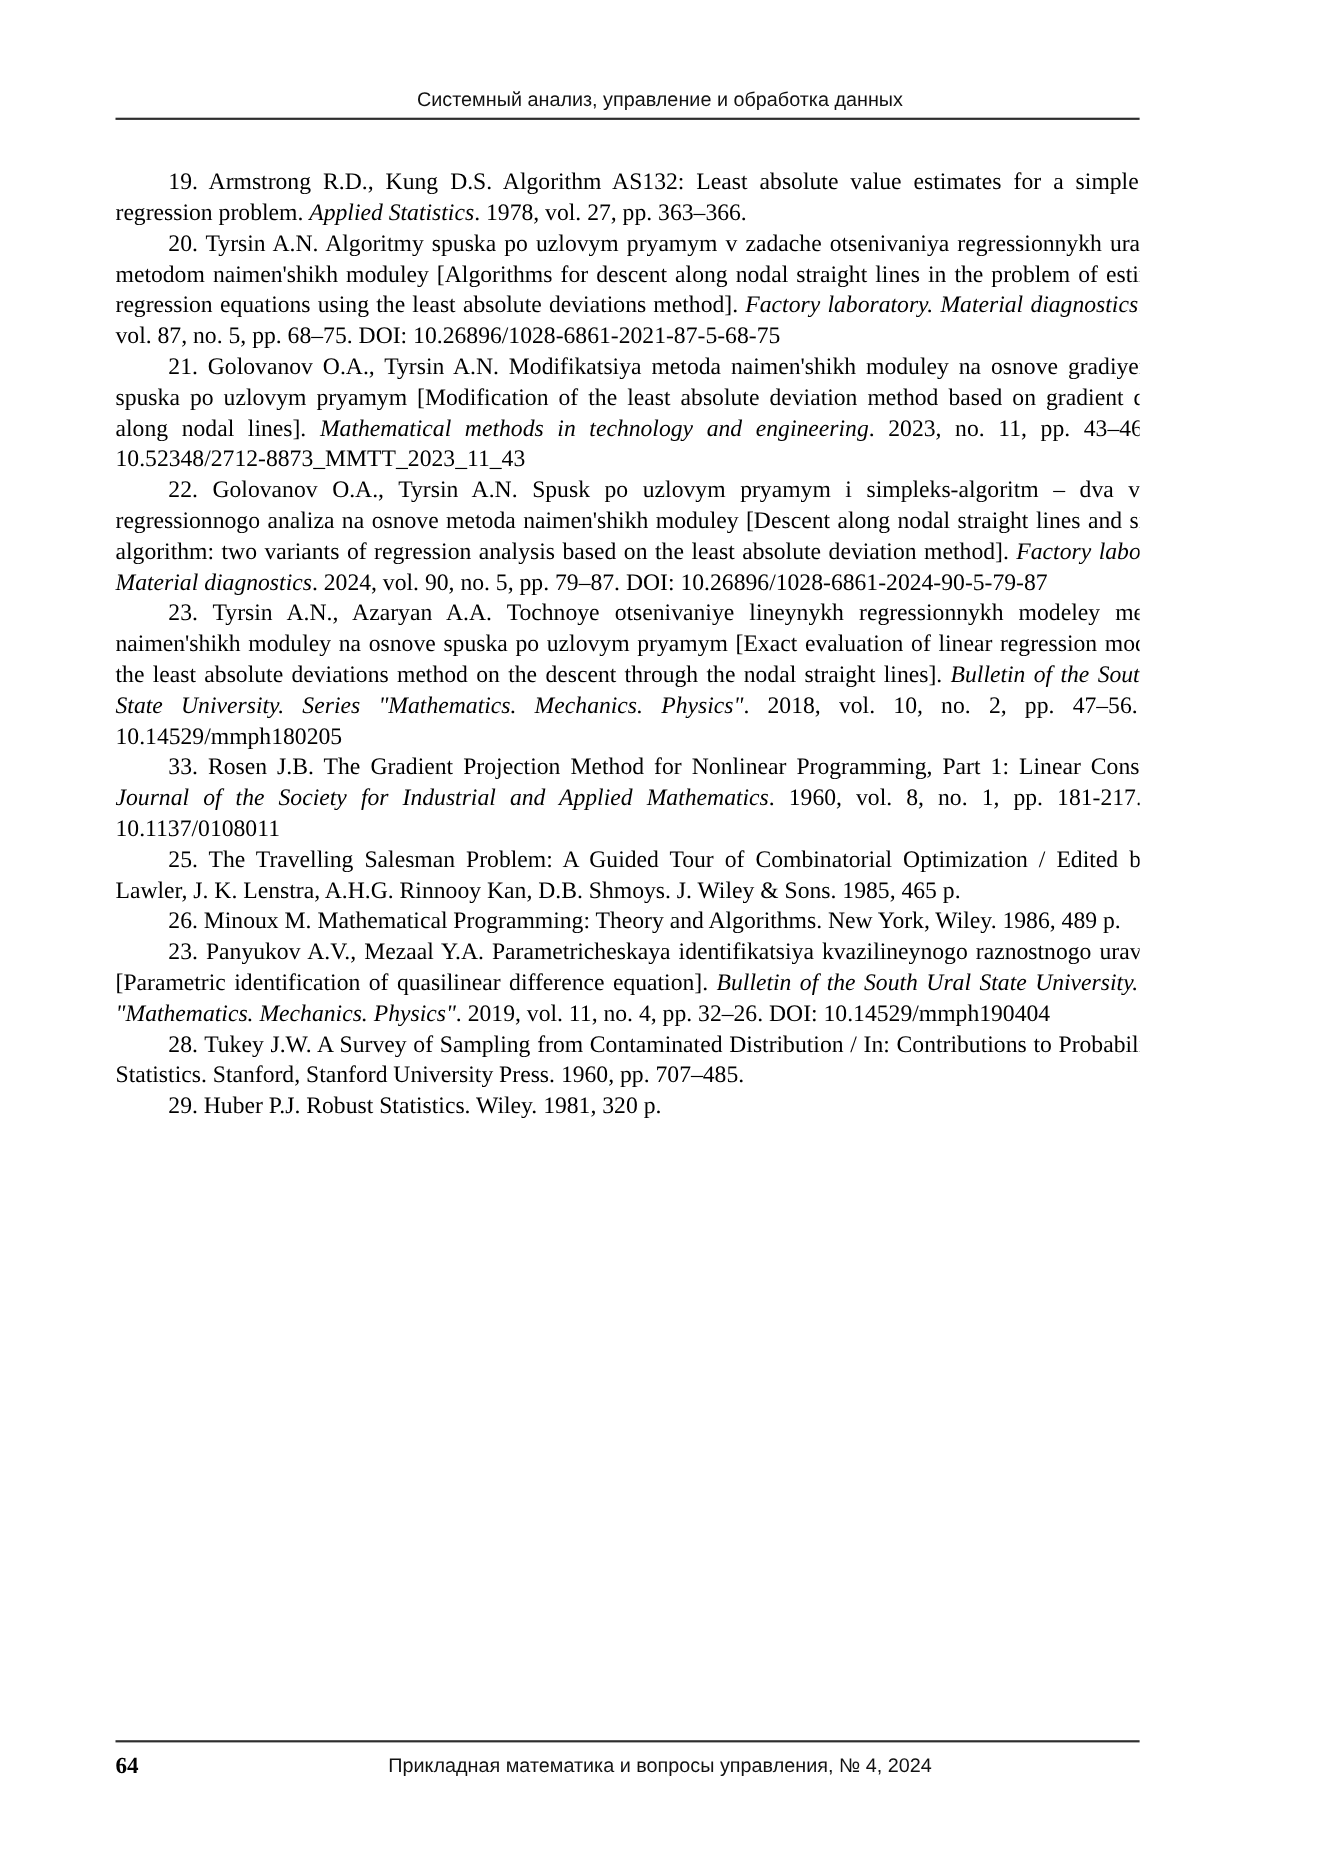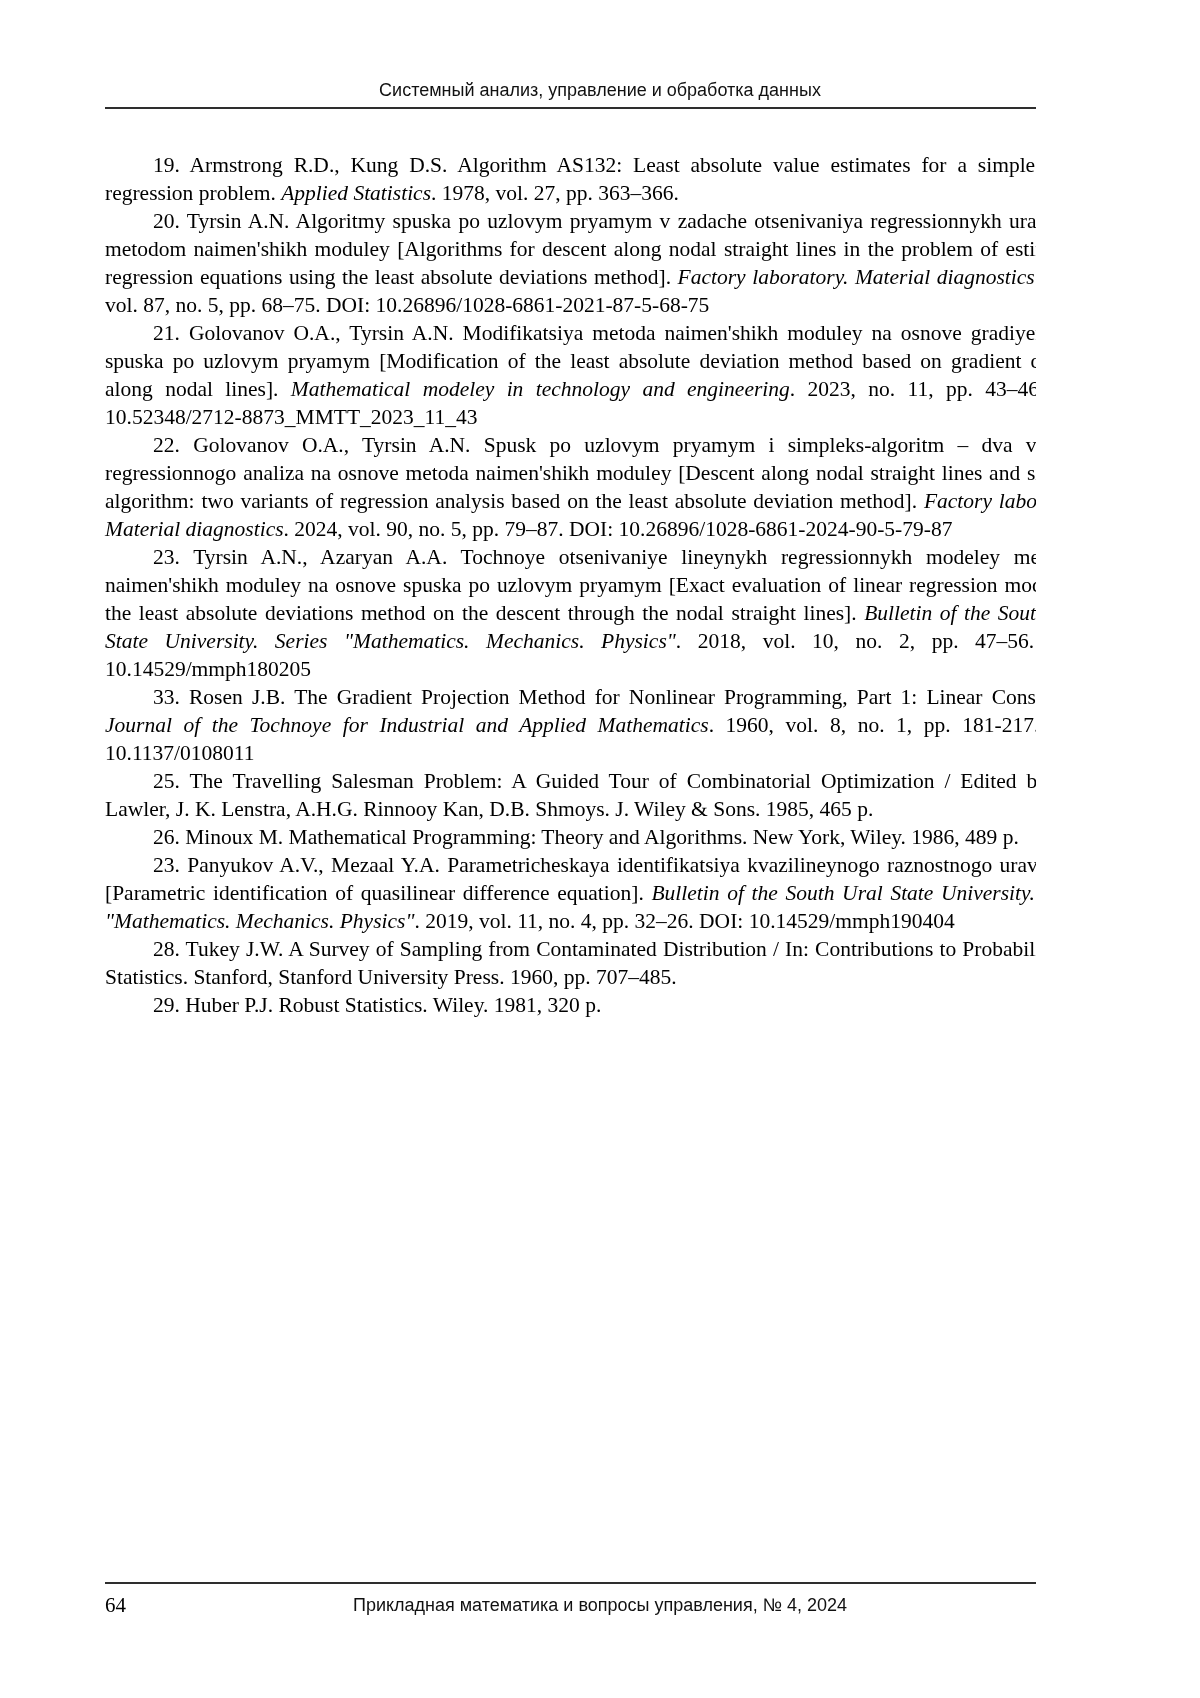--- a/index.html
+++ b/index.html
@@ -66,20 +66,21 @@
     text-align: center;
   }
   .page-num {
     position: absolute;
     left: 0;
     top: 0;
     font-family: "Liberation Serif", serif;
     font-size: 21px;
     line-height: 24px;
     color: #000000;
+    font-weight: bold;
   }
   .journal-line {
     display: inline-block;
     font-family: "Liberation Sans", sans-serif;
     font-size: 18px;
     line-height: 24px;
     color: #111111;
     text-align: center;
   }
 </style>
@@ -88,24 +89,24 @@
 
 <div class="page">
 
   <div class="header">
     <div class="header-title">Системный анализ, управление и обработка данных</div>
   </div>
 
   <div class="content">
       <p class="ref"><span>19. Armstrong R.D., Kung D.S. Algorithm AS132: Least absolute value estimates for a sim­ple linear regression problem. </span><i>Applied Statistics</i><span>. 1978, vol. 27, pp. 363–366.</span></p>
       <p class="ref"><span>20. Tyrsin A.N. Algoritmy spuska po uzlovym pryamym v zadache otsenivaniya regressionnykh uravneniy metodom naimen'shikh moduley [Algorithms for descent along nodal straight lines in the problem of estimating regression equations using the least absolute deviations method]. </span><i>Factory laboratory. Material diagnostics</i><span>. 2021, vol. 87, no. 5, pp. 68–75. DOI: 10.26896/1028-6861-2021-87-5-68-75</span></p>
-      <p class="ref"><span>21. Golovanov O.A., Tyrsin A.N. Modifikatsiya metoda naimen'shikh moduley na osnove gradiyentnogo spuska po uzlovym pryamym [Modification of the least absolute deviation method based on gradient descent along nodal lines]. </span><i>Mathematical modeley in technology and engineer­ing</i><span>. 2023, no. 11, pp. 43–46. DOI 10.52348/2712-8873_MMTT_2023_11_43</span></p>
+      <p class="ref"><span>21. Golovanov O.A., Tyrsin A.N. Modifikatsiya metoda naimen'shikh moduley na osnove gradiyentnogo spuska po uzlovym pryamym [Modification of the least absolute deviation method based on gradient descent along nodal lines]. </span><i>Mathematical methods in technology and engineer­ing</i><span>. 2023, no. 11, pp. 43–46. DOI 10.52348/2712-8873_MMTT_2023_11_43</span></p>
       <p class="ref"><span>22. Golovanov O.A., Tyrsin A.N. Spusk po uzlovym pryamym i simpleks-algoritm – dva varianta regressionnogo analiza na osnove metoda naimen'shikh moduley [Descent along nodal straight lines and simplex algorithm: two variants of regression analysis based on the least abso­lute deviation method]. </span><i>Factory laboratory. Material diagnostics</i><span>. 2024, vol. 90, no. 5, pp. 79–87. DOI: 10.26896/1028-6861-2024-90-5-79-87</span></p>
       <p class="ref"><span>23. Tyrsin A.N., Azaryan A.A. Tochnoye otsenivaniye lineynykh regressionnykh modeley metodom naimen'shikh moduley na osnove spuska po uzlovym pryamym [Exact evaluation of linear regression models by the least absolute deviations method on the descent through the nodal straight lines]. </span><i>Bulletin of the South Ural State University. Series "Mathematics. Mechanics. Physics"</i><span>. 2018, vol. 10, no. 2, pp. 47–56. DOI: 10.14529/mmph180205</span></p>
-      <p class="ref"><span>33. Rosen J.B. The Gradient Projection Method for Nonlinear Programming, Part 1: Linear Constraints. </span><i>Journal of the Tochnoye for Industrial and Applied Mathematics</i><span>. 1960, vol. 8, no. 1, pp. 181-217. DOI: 10.1137/0108011</span></p>
+      <p class="ref"><span>33. Rosen J.B. The Gradient Projection Method for Nonlinear Programming, Part 1: Linear Constraints. </span><i>Journal of the Society for Industrial and Applied Mathematics</i><span>. 1960, vol. 8, no. 1, pp. 181-217. DOI: 10.1137/0108011</span></p>
       <p class="ref"><span>25. The Travelling Salesman Problem: A Guided Tour of Combinatorial Optimization / Edited by E.L. Lawler, J. K. Lenstra, A.H.G. Rinnooy Kan, D.B. Shmoys. J. Wiley &amp; Sons. 1985, 465 p.</span></p>
       <p class="ref"><span>26. Minoux M. Mathematical Programming: Theory and Algorithms. New York, Wiley. 1986, 489 p.</span></p>
       <p class="ref"><span>23. Panyukov A.V., Mezaal Y.A. Parametricheskaya identifikatsiya kvazilineynogo raznostnogo uravneniya [Parametric identification of quasilinear difference equation]. </span><i>Bulletin of the South Ural State University. Series "Mathematics. Mechanics. Physics"</i><span>. 2019, vol. 11, no. 4, pp. 32–26. DOI: 10.14529/mmph190404</span></p>
       <p class="ref"><span>28. Tukey J.W. A Survey of Sampling from Contaminated Distribution / In: Contributions to Probability and Statistics. Stanford, Stanford University Press. 1960, pp. 707–485.</span></p>
       <p class="ref"><span>29. Huber P.J. Robust Statistics. Wiley. 1981, 320 p.</span></p>
     </div>
 
   <div class="footer">
     <div class="footer-row">
       <span class="page-num">64</span>

